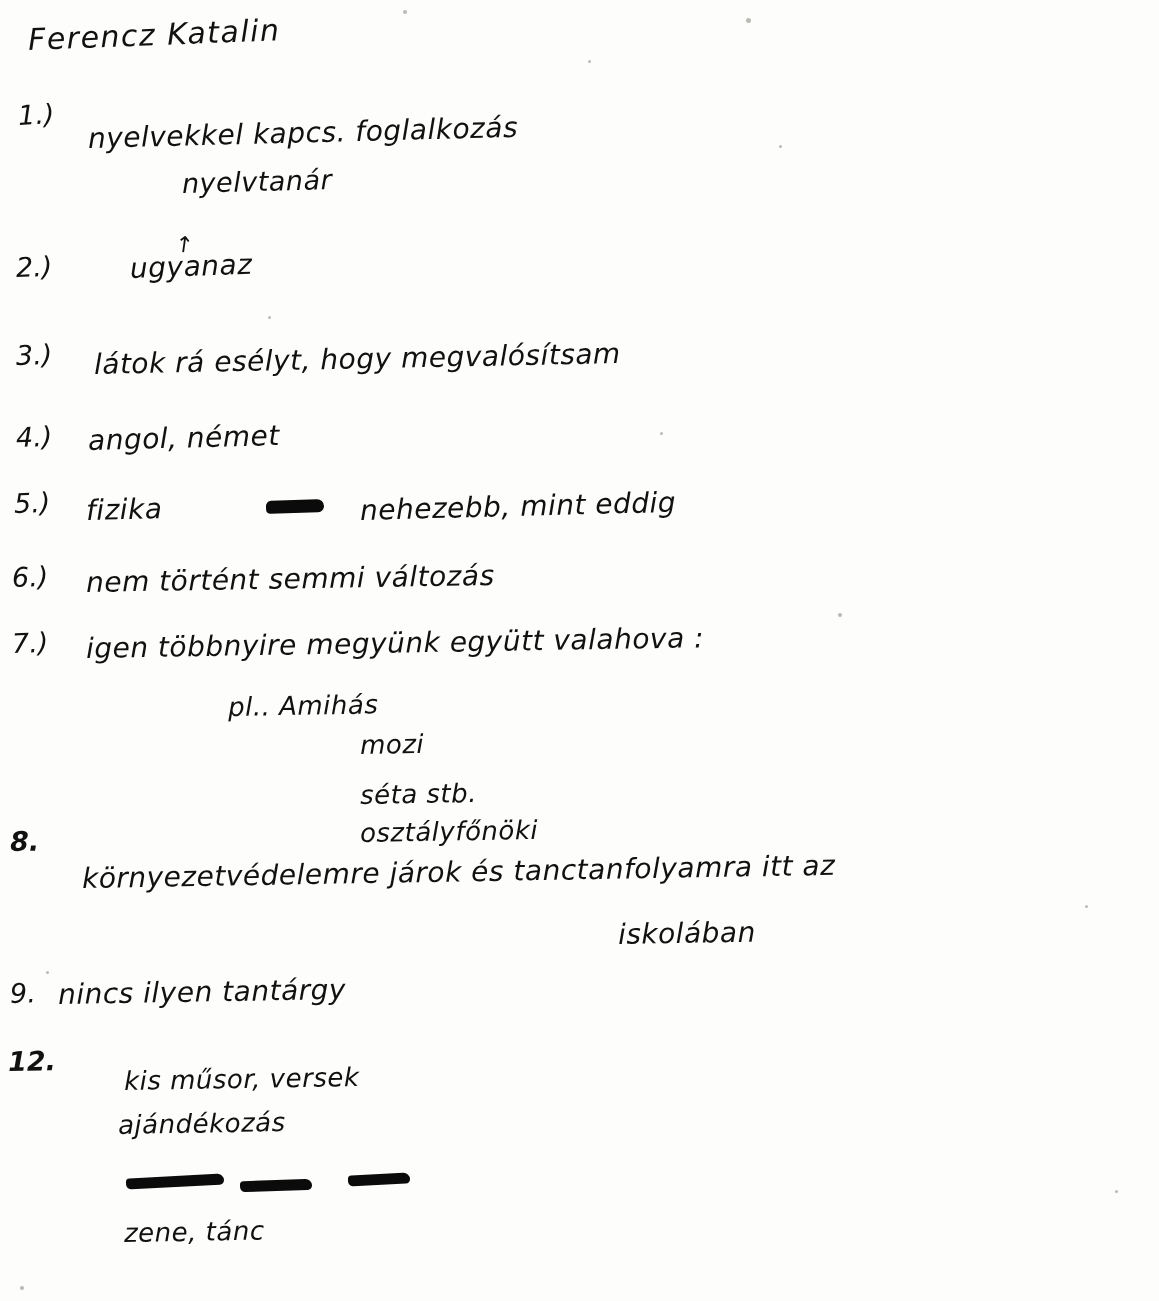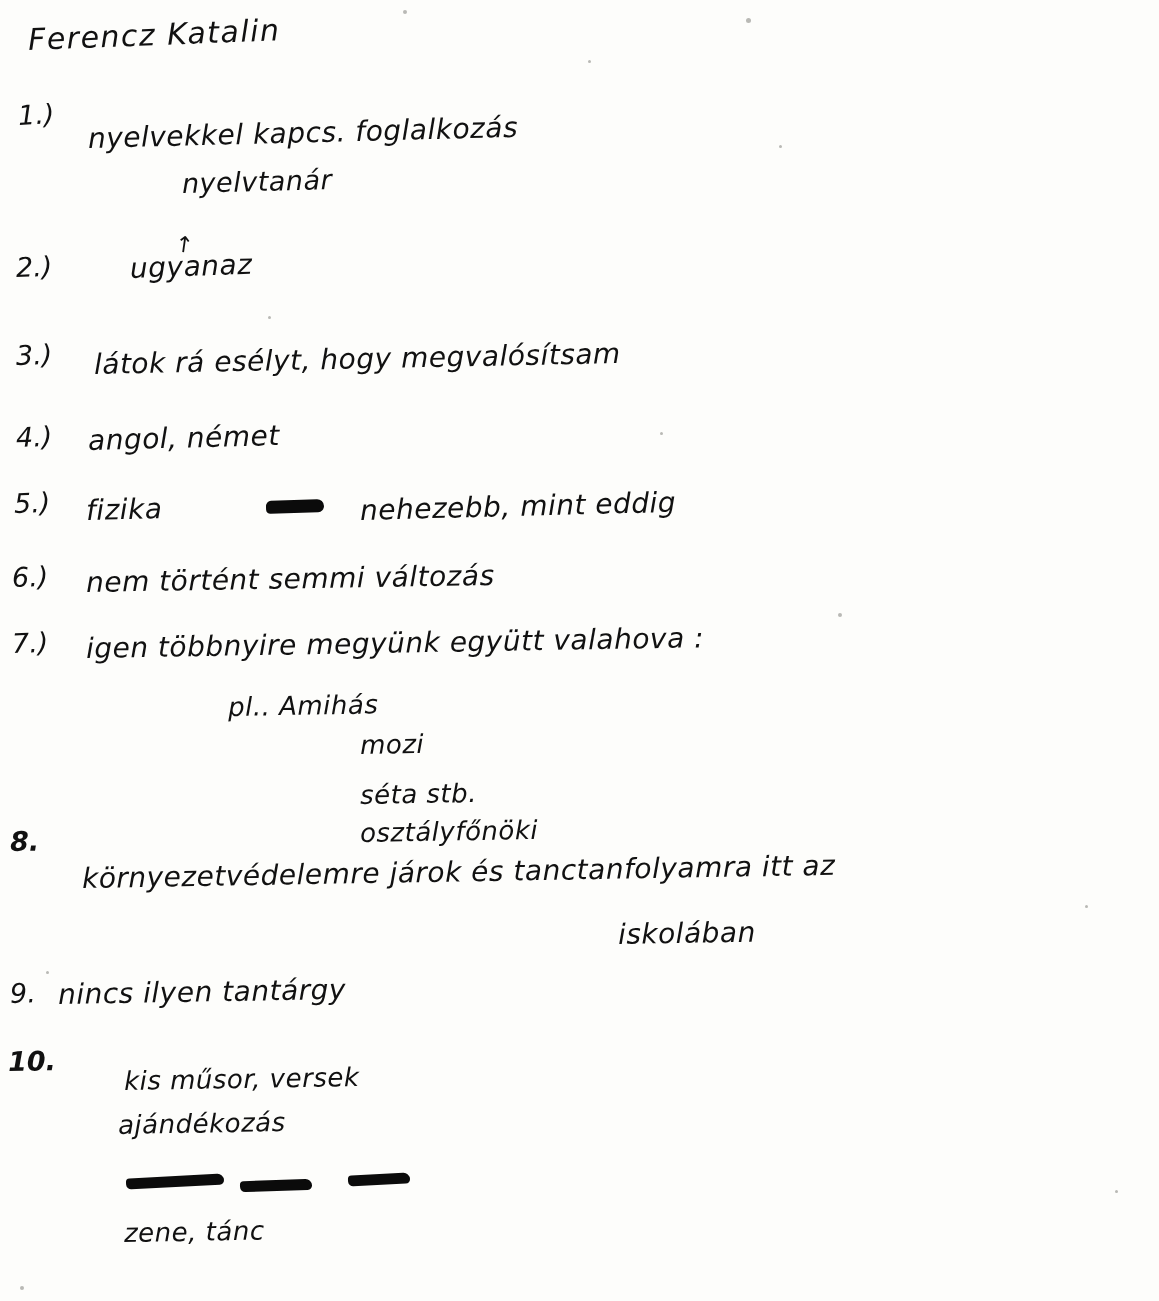--- a/index.html
+++ b/index.html
@@ -121,21 +121,21 @@
   <div class="hw small" style="left:360px;top:780px;transform:rotate(-1deg);">séta stb.</div>
   <div class="hw small" style="left:360px;top:818px;transform:rotate(-1deg);">osztályfőnöki</div>
 
   <div class="hw num bold" style="left:10px;top:826px;transform:rotate(-1deg);">8.</div>
   <div class="hw line" style="left:82px;top:862px;transform:rotate(-1deg);">környezetvédelemre járok és tanctanfolyamra itt az</div>
   <div class="hw line" style="left:618px;top:918px;transform:rotate(-1deg);">iskolában</div>
 
   <div class="hw num" style="left:10px;top:978px;transform:rotate(-2deg);">9.</div>
   <div class="hw line" style="left:58px;top:978px;transform:rotate(-1deg);">nincs ilyen tantárgy</div>
 
-  <div class="hw num bold" style="left:8px;top:1046px;transform:rotate(-1deg);">10.</div>
+  <div class="hw num bold" style="left:8px;top:1046px;transform:rotate(-1deg);">12.</div>
   <div class="hw small" style="left:124px;top:1066px;transform:rotate(-1deg);">kis műsor, versek</div>
   <div class="hw small" style="left:118px;top:1110px;transform:rotate(-1deg);">ajándékozás</div>
 
   <div class="strike s2" style="left:126px;top:1176px;width:98px;transform:rotate(-3deg);"></div>
   <div class="strike s2" style="left:240px;top:1180px;width:72px;transform:rotate(-2deg);"></div>
   <div class="strike s2" style="left:348px;top:1174px;width:62px;transform:rotate(-3deg);"></div>
 
   <div class="hw small" style="left:124px;top:1218px;transform:rotate(-1deg);">zene, tánc</div>
 
 </div>

